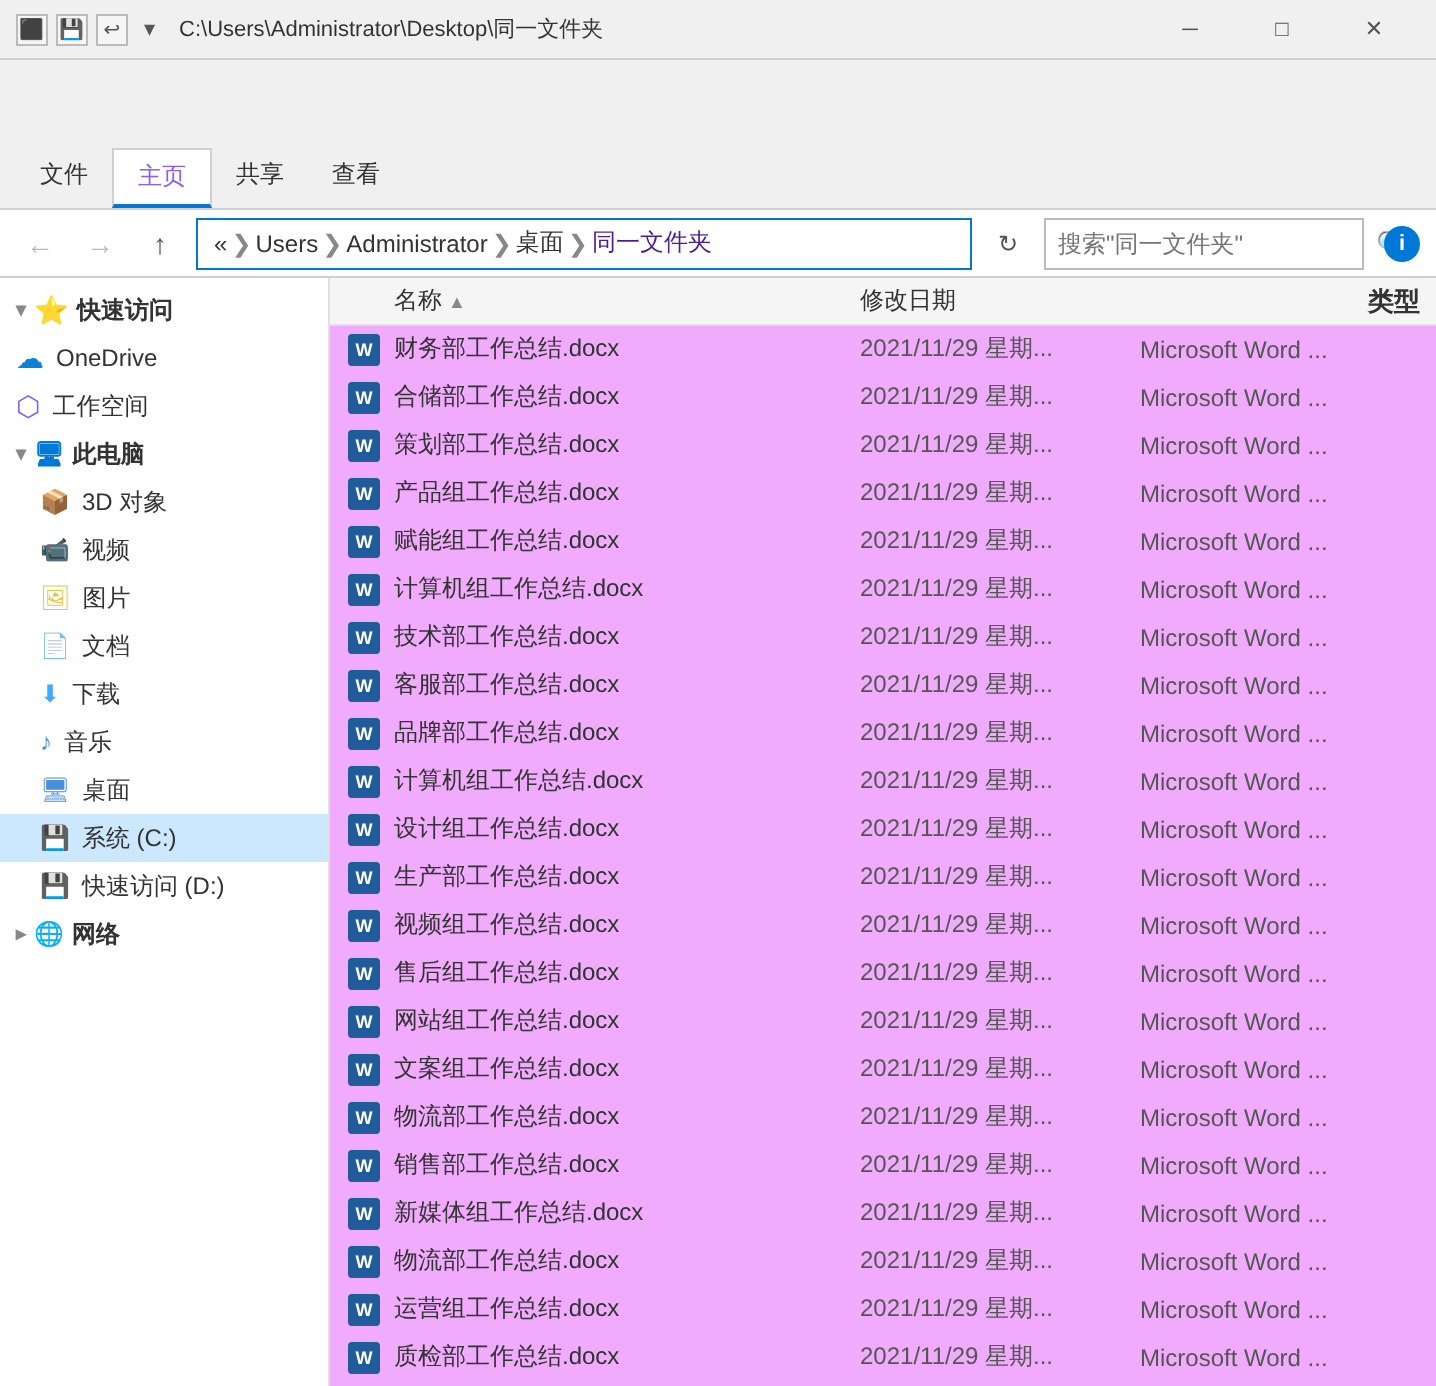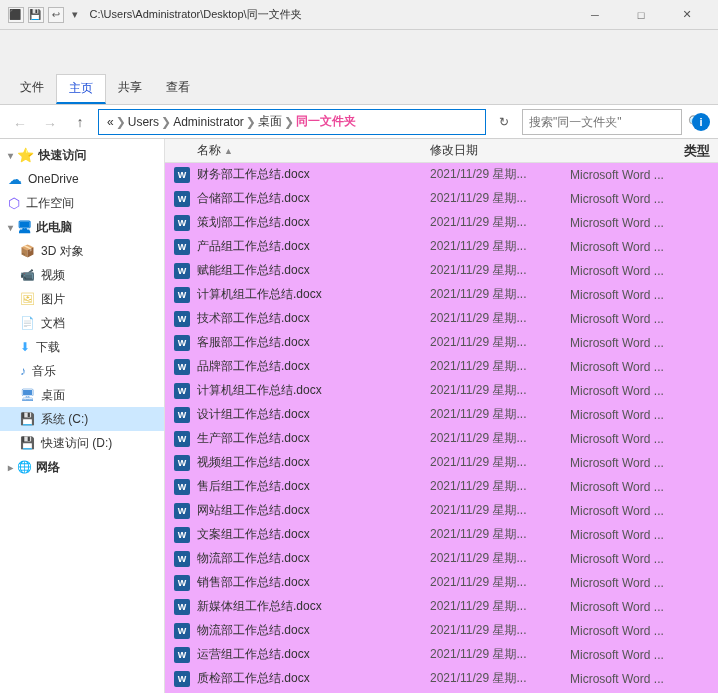--- a/index.html
+++ b/index.html
@@ -19,21 +19,21 @@
     .title-bar-controls { display: flex; gap: 0; }
     .title-btn { width: 46px; height: 30px; display: flex; align-items: center; justify-content: center; font-size: 11px; cursor: pointer; color: #555; }
     .title-btn-minimize::before { content: '─'; }
     .title-btn-maximize::before { content: '□'; }
     .title-btn-close::before { content: '✕'; }
 
     
     .ribbon { background: #f0f0f0; border-bottom: 1px solid #d0d0d0; }
     .ribbon-tabs { display: flex; gap: 0; padding: 0 8px; }
     .ribbon-tab { padding: 5px 12px; font-size: 12px; cursor: pointer; color: #333; border-bottom: 2px solid transparent; margin-top: 44px; }
-    .ribbon-tab.active { background: white; border: 1px solid #d0d0d0; border-bottom: 2px solid #0078d7; color: #1d4ed8; }
+    .ribbon-tab.active { background: white; border: 1px solid #d0d0d0; border-bottom: 2px solid #0078d7; color: #8b5cf6; }
 
     
     .address-bar {
       background: white;
       height: 34px;
       display: flex;
       align-items: center;
       padding: 0 8px;
       gap: 6px;
       border-bottom: 1px solid #d0d0d0;
@@ -46,21 +46,21 @@
       border: 1px solid #0078d7;
       padding: 0 8px;
       display: flex;
       align-items: center;
       background: white;
       font-size: 12px;
       color: #333;
     }
     .address-path-item { color: #333; }
     .address-path-sep { color: #888; margin: 0 2px; }
-    .address-path-current { color: #ec4899; font-weight: bold; }
+    .address-path-current { color: #4c1d95; font-weight: normal; }
     .refresh-btn { width: 24px; height: 24px; display: flex; align-items: center; justify-content: center; cursor: pointer; color: #555; font-size: 12px; }
     .search-box {
       width: 160px;
       height: 26px;
       border: 1px solid #bbb;
       display: flex;
       align-items: center;
       background: white;
       padding: 0 6px;
       gap: 4px;

